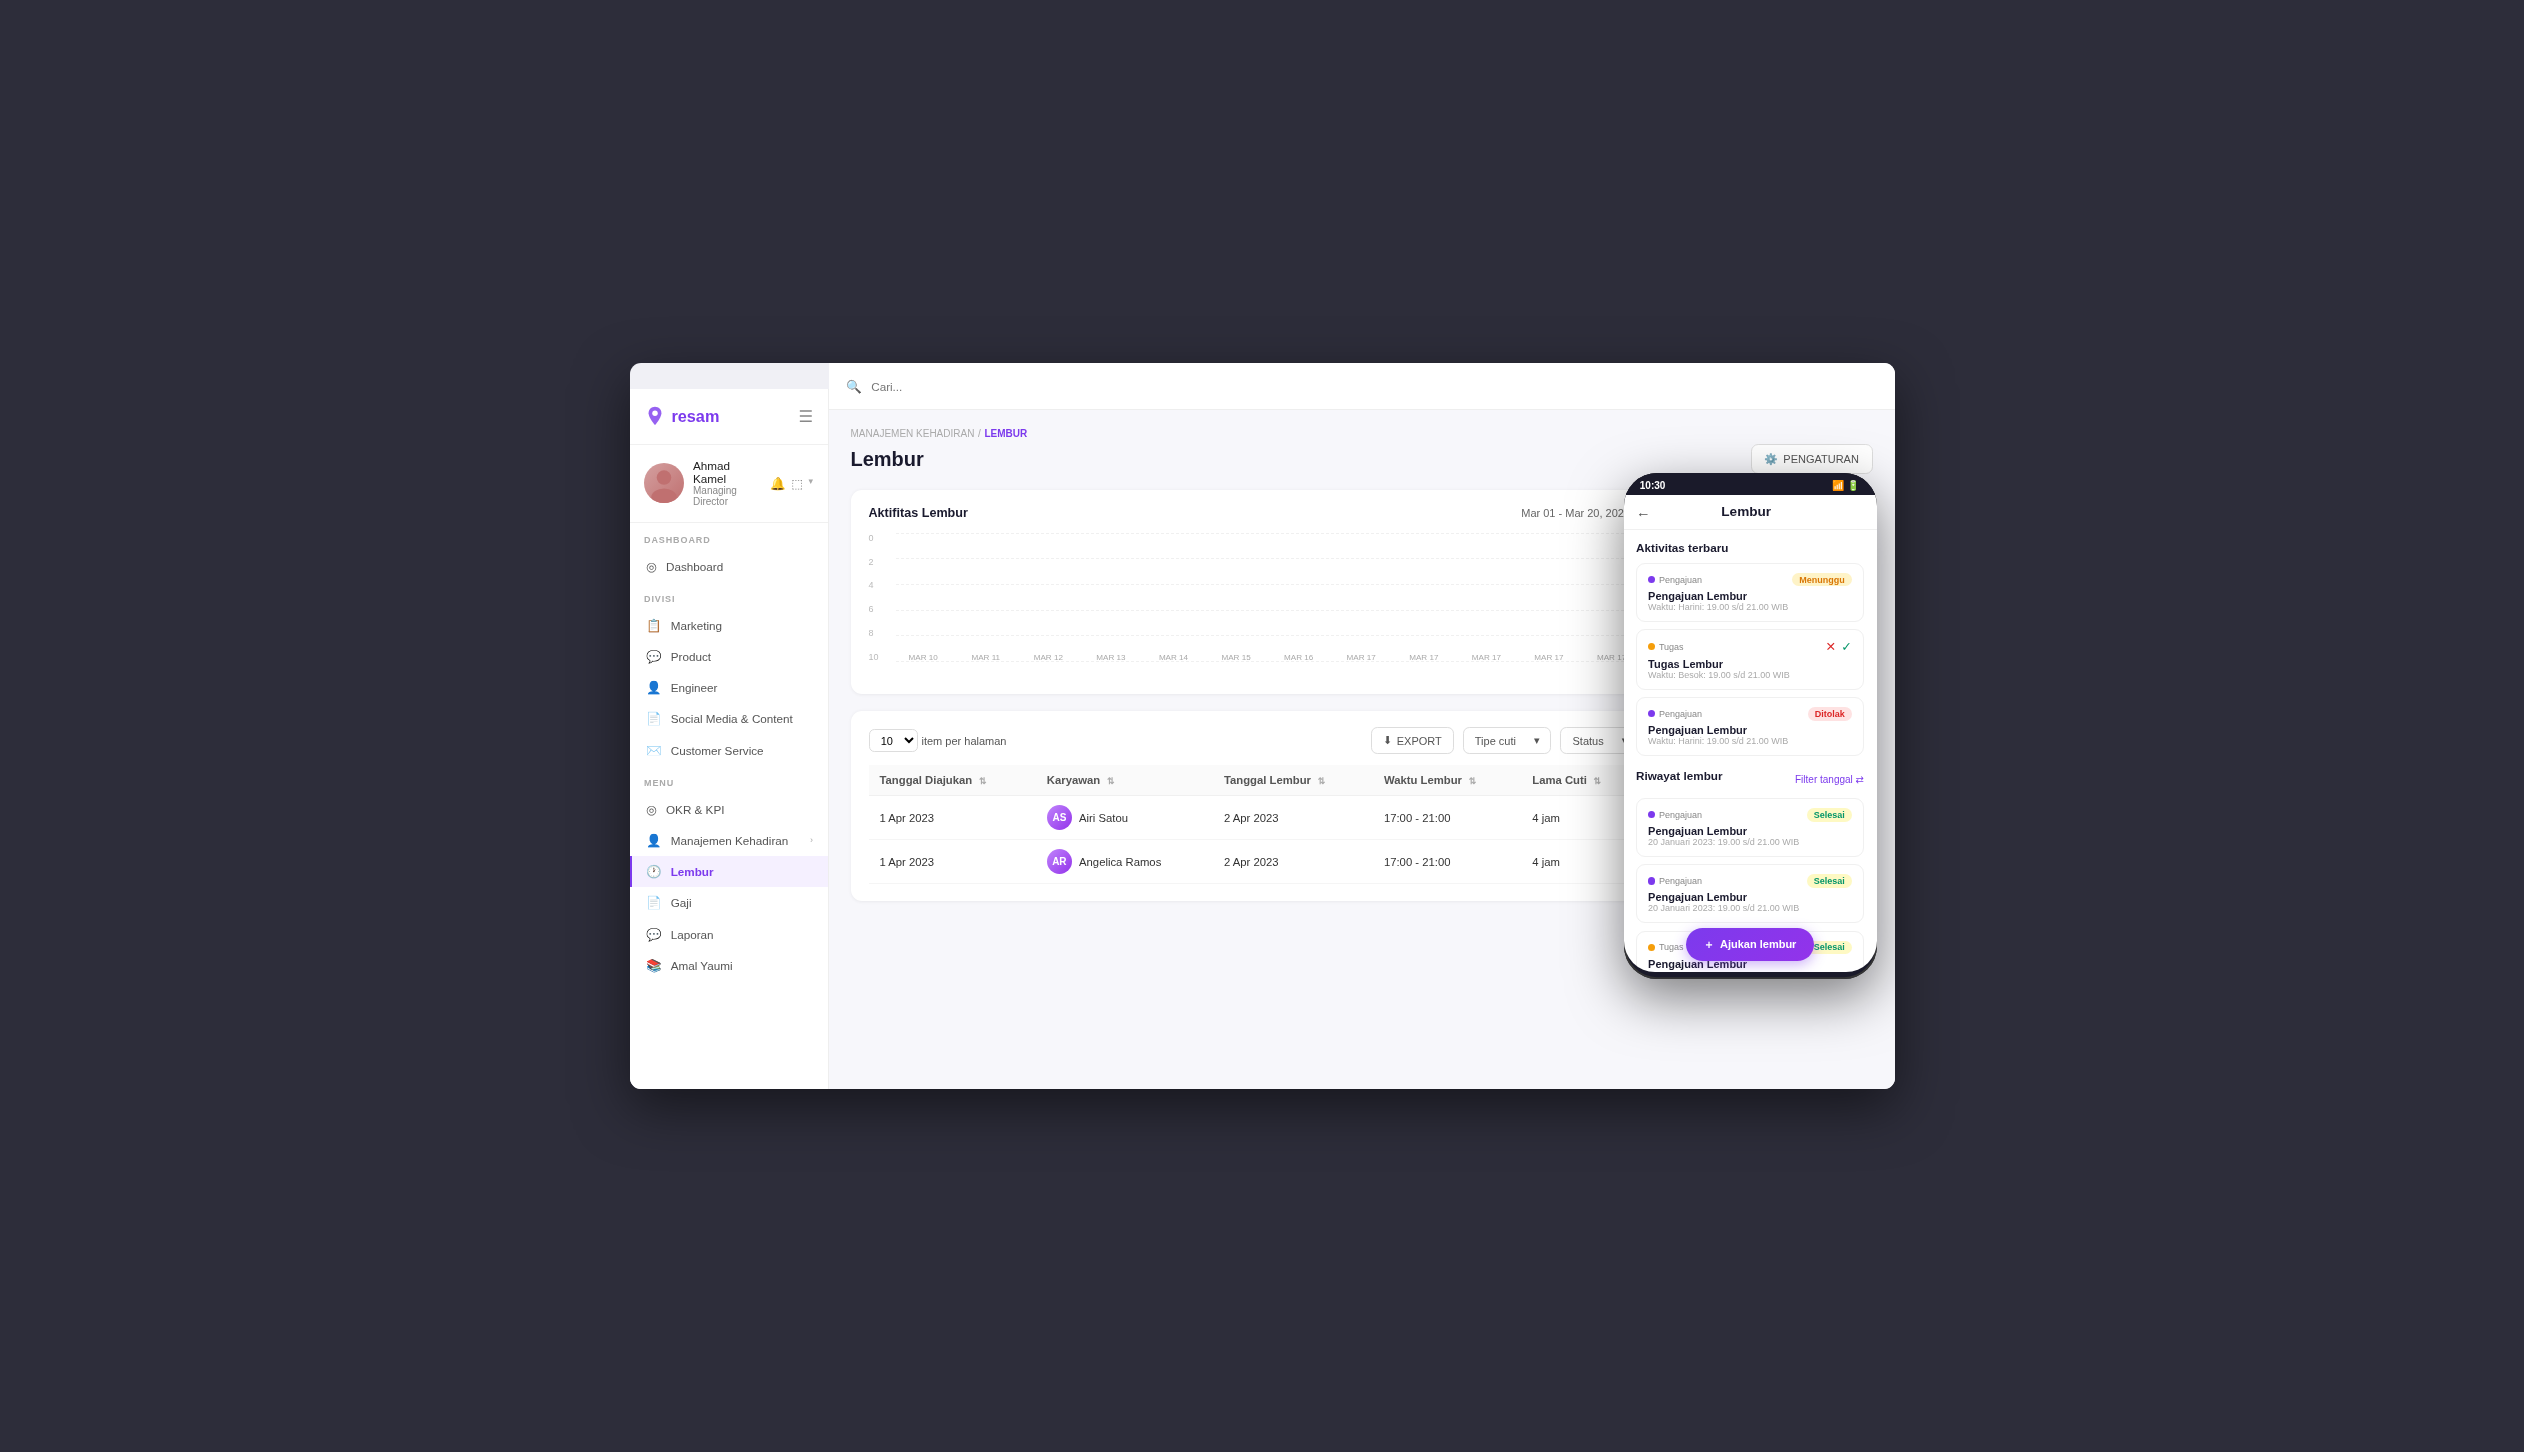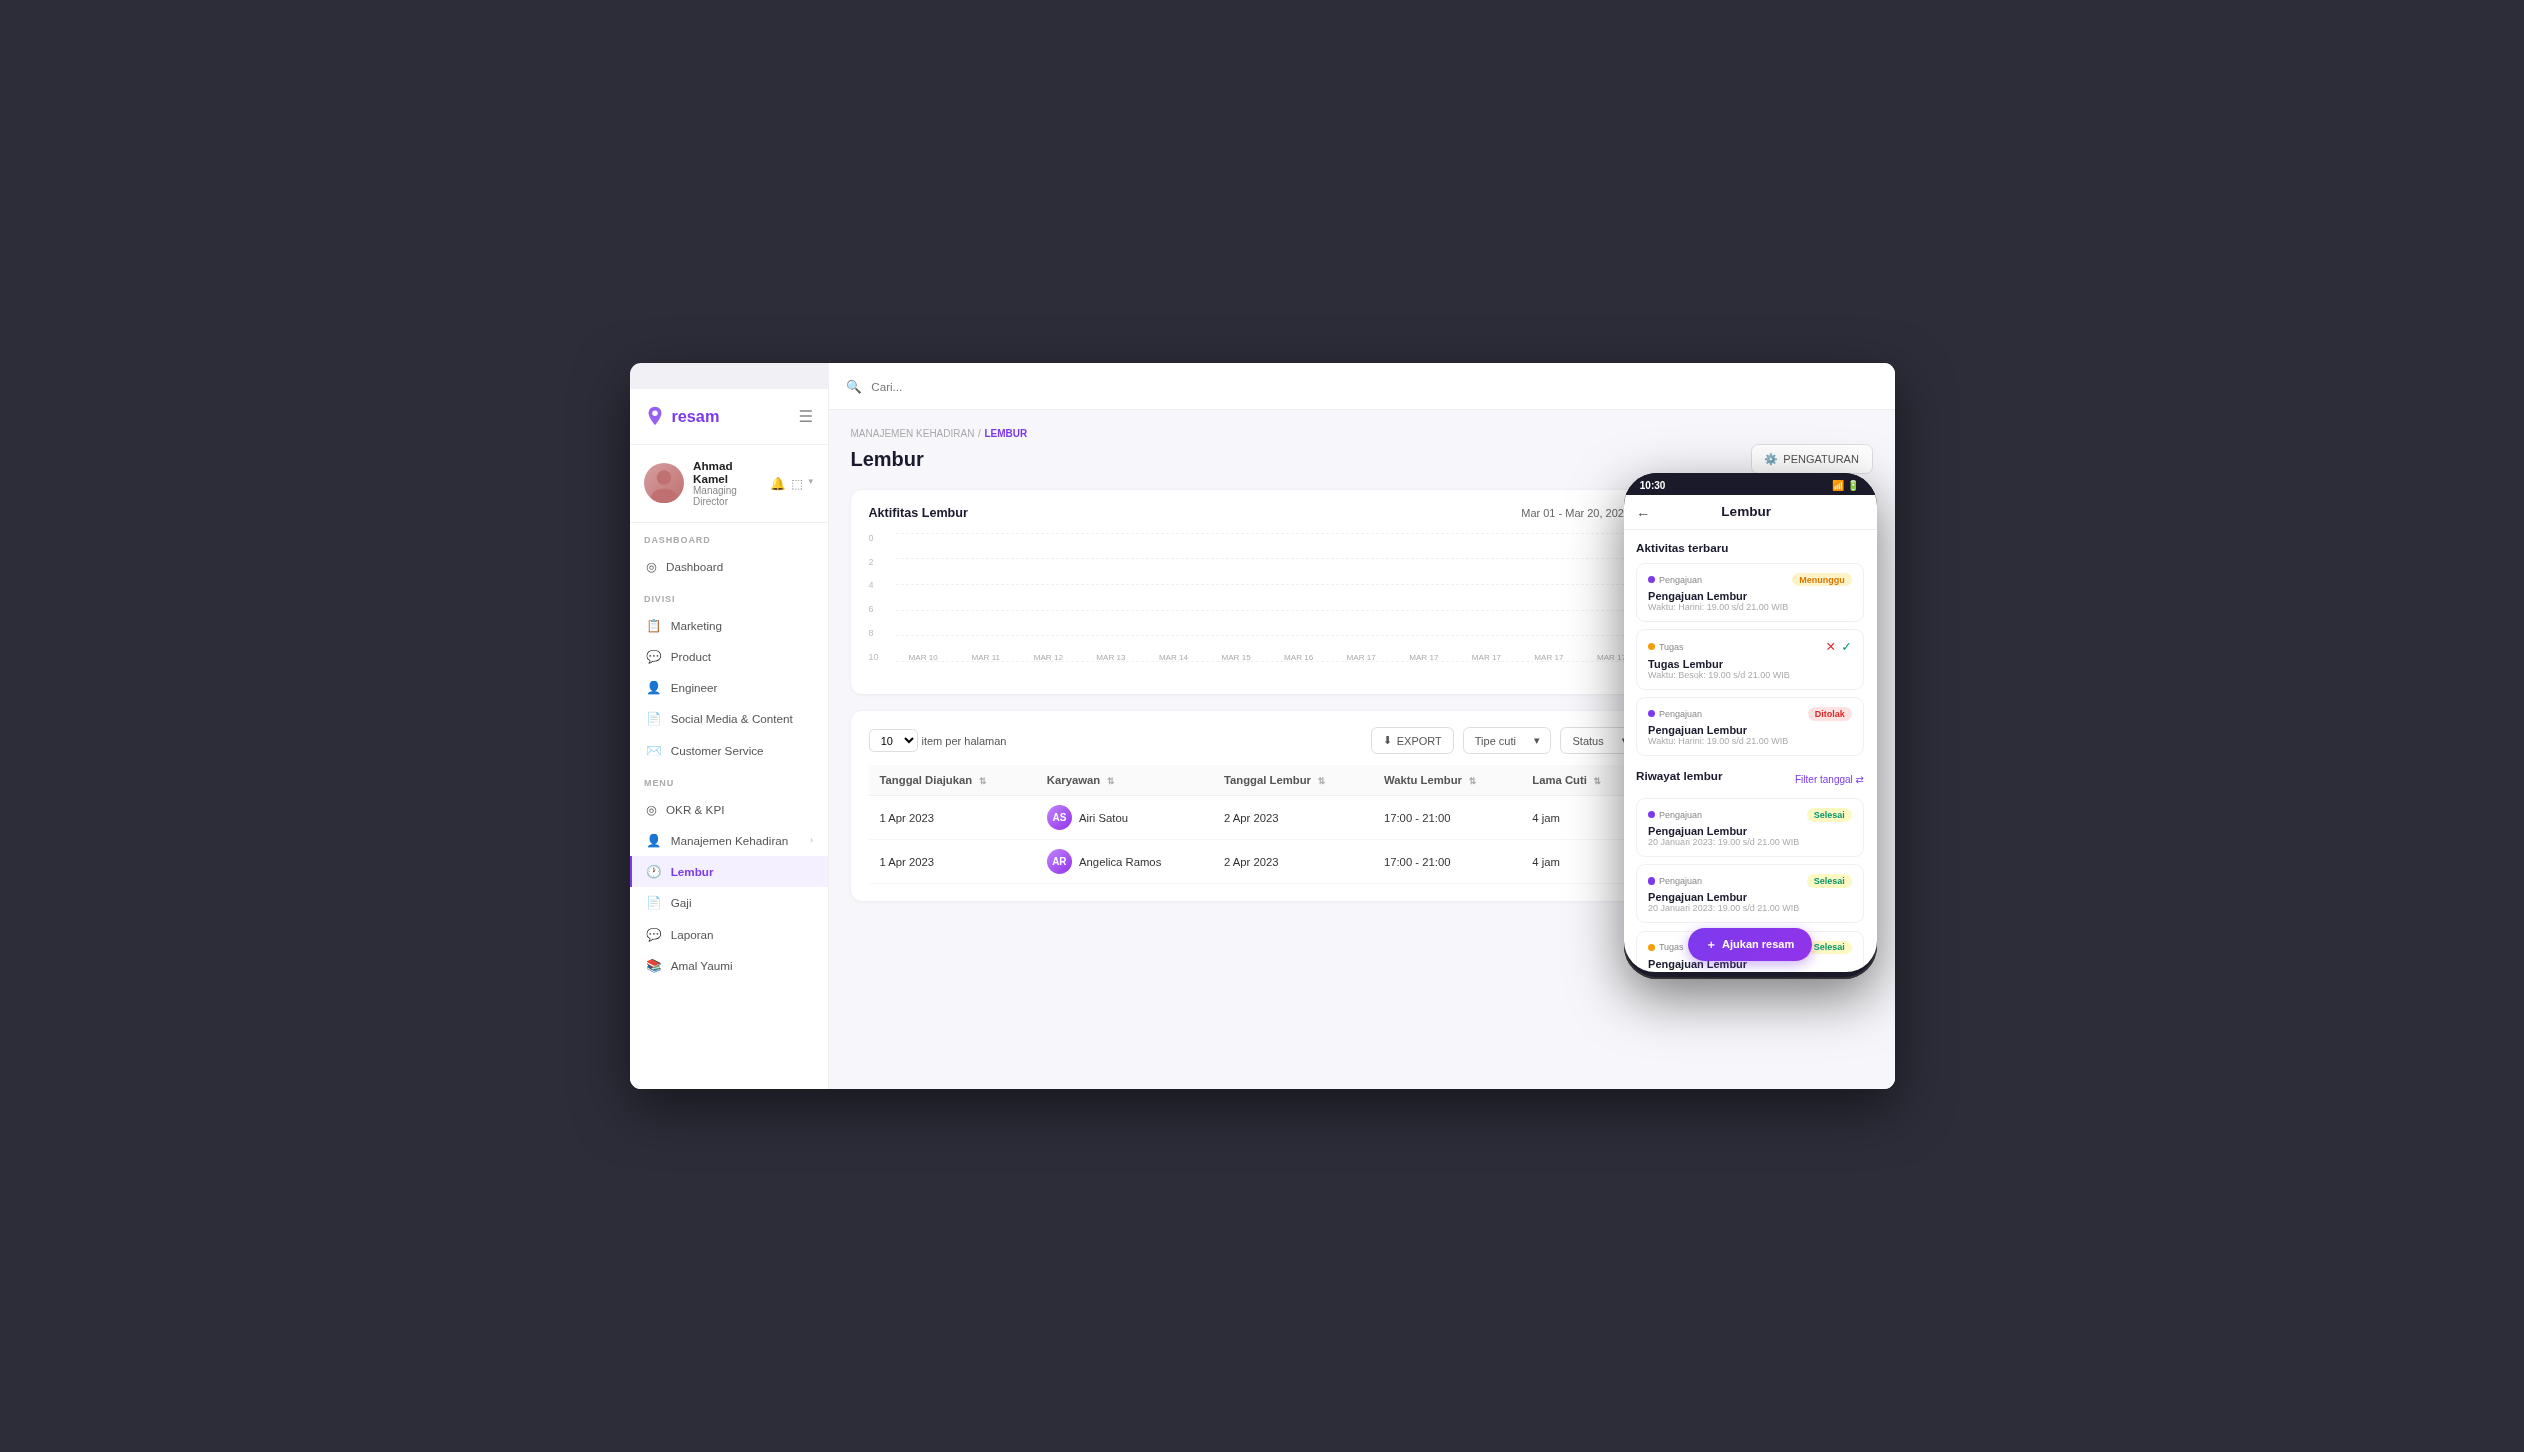--- a/index.html
+++ b/index.html
@@ -68,21 +68,21 @@
     .avatar {
       width: 40px;
       height: 40px;
       border-radius: 50%;
       background: linear-gradient(135deg, #d4a0a0, #c07070);
       overflow: hidden;
       flex-shrink: 0;
     }
     .avatar svg { width: 100%; height: 100%; }
     .user-info { flex: 1; }
-    .user-name { font-size: 11.7px; font-weight: 700; color: #222; }
+    .user-name { font-size: 11.7px; font-weight: 400; color: #222; }
     .user-role { font-size: 10px; color: #888; }
     .user-actions { display: flex; gap: 5.4px; }
     .user-action-icon { color: #888; font-size: 12.6px; cursor: pointer; }
     .sidebar-section-label {
       font-size: 9px;
       font-weight: 700;
       color: #aaa;
       letter-spacing: 0.9px;
       padding: 12.6px 14.5px 5.4px;
       text-transform: uppercase;
@@ -885,21 +885,21 @@
             </div>
             <span class="phone-badge badge-selesai">Selesai</span>
           </div>
           <div class="phone-item-title">Pengajuan Lembur</div>
 
         </div>
 
         <div class="phone-fab">
           <button class="fab-btn">
             <span>＋</span>
-            <span>Ajukan resam</span>
+            <span>Ajukan lembur</span>
           </button>
         </div>
       </div>
     </div>
   </div>
 
 </div>
 
 
 </body></html>

